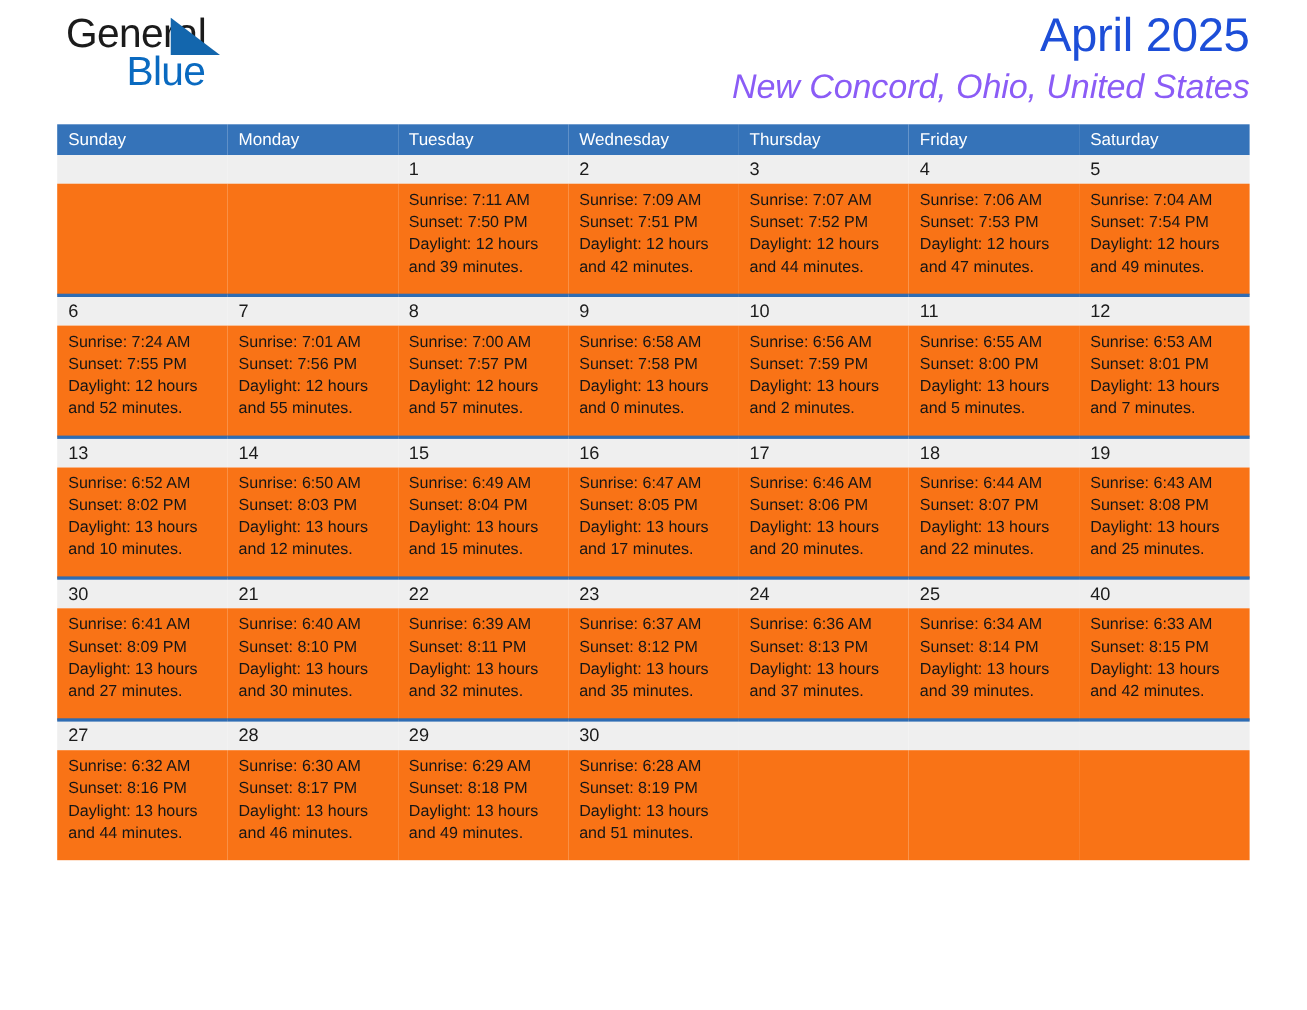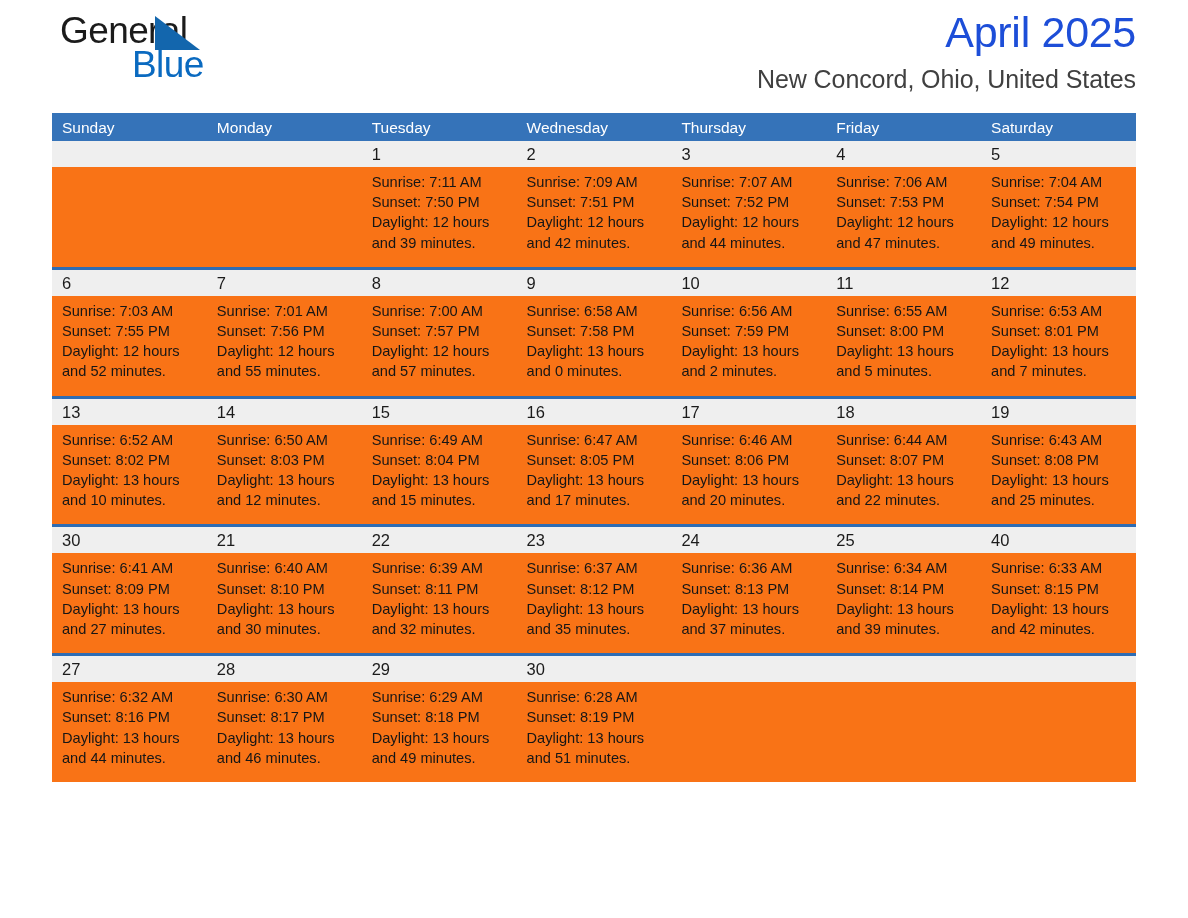--- a/index.html
+++ b/index.html
@@ -49,46 +49,47 @@
   }
   .brand-triangle {
     position: absolute;
     left: 103px;
     top: 7px;
     width: 45px;
     height: 34px;
   }
   .brand-blue {
     position: absolute;
-    left: 80px;
+    left: 63px;
     top: 34px;
     font-size: 37px;
     line-height: 44px;
     letter-spacing: -0.6px;
     color: #0a6ac0;
     font-weight: 400;
   }
   .title-block {
     text-align: right;
     padding-top: 6px;
   }
   .cal-title {
     font-size: 43px;
     line-height: 52px;
     font-weight: 400;
     color: #1d4ed8;
     letter-spacing: -0.3px;
   }
   .cal-subtitle {
-    font-size: 25px;
+    font-size: 31px;
     line-height: 30px;
     font-weight: 400;
-    color: #404040;
+    color: #8b5cf6;
     margin-top: 6px;
     letter-spacing: -0.1px;
+    font-style: italic;
   }
 
   
   .calendar {
     width: 1084px;
     border-collapse: collapse;
     table-layout: fixed;
   }
   .dow-row th {
     background: #3573b9;
@@ -221,21 +222,21 @@
         <td>6</td>
         <td>7</td>
         <td>8</td>
         <td>9</td>
         <td>10</td>
         <td>11</td>
         <td>12</td>
       </tr>
       <tr class="info-row">
         <td>
-            <div class="info">Sunrise: 7:03 AM
+            <div class="info">Sunrise: 7:24 AM
 Sunset: 7:55 PM
 Daylight: 12 hours
 and 52 minutes.</div>
           </td>
         <td>
             <div class="info">Sunrise: 7:01 AM
 Sunset: 7:56 PM
 Daylight: 12 hours
 and 55 minutes.</div>
           </td>

